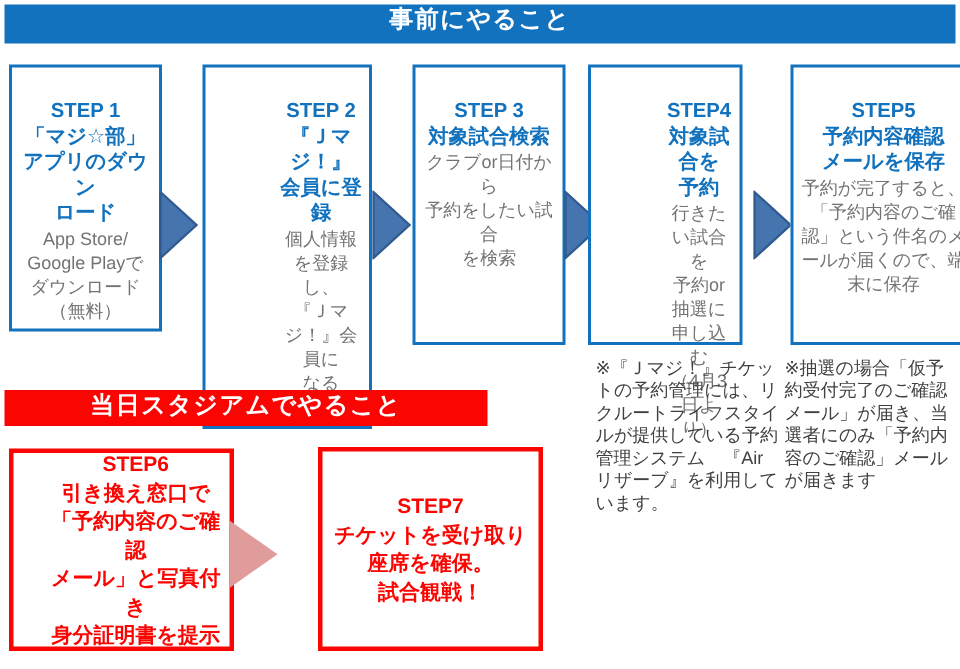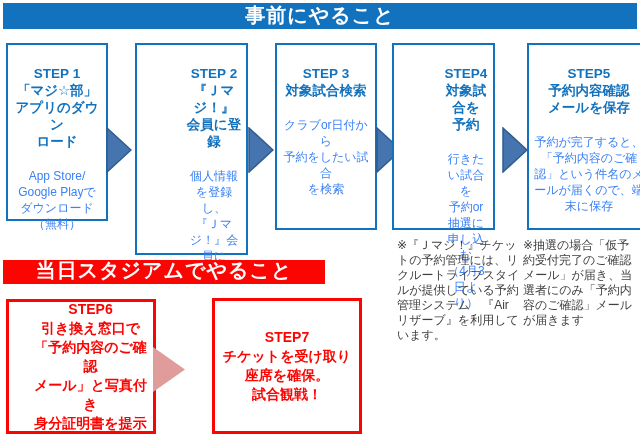--- a/index.html
+++ b/index.html
@@ -4,41 +4,41 @@
 <style>
   * { margin:0; padding:0; box-sizing:border-box; }
   html,body { background:#ffffff; }
   body { font-family:"Liberation Sans","DejaVu Sans",sans-serif; }
   .canvas {
     position:relative; width:640px; height:446px; background:#ffffff;
     overflow:hidden;
   }
   
   .bar {
-    position:absolute; display:flex; align-items:flex-end; justify-content:center;
-    color:#ffffff; font-weight:bold; font-size:20px; letter-spacing:1px;
+    position:absolute; display:flex; align-items:flex-start; justify-content:center;
+    color:#ffffff; font-weight:bold; font-size:16px; letter-spacing:1px;
   }
   .bar-blue { left:3px; top:3px; width:634px; height:26px; background:#1272BD; }
   .bar-red  { left:3px; top:260px; width:322px; height:24px; background:#FB0503; }
 
   
   .step-blue {
     position:absolute; background:#ffffff; border:2px solid #1272BD;
     padding:20px 3px 4px 3px; text-align:center;
   }
   .step-blue .title {
     color:#1272BD; font-weight:bold; font-size:13.5px; line-height:17px;
     white-space:pre-line;
   }
   .step-blue .body {
-    margin-top:18px; color:#3b82f6; font-size:12px; line-height:16px;
+    margin-top:1px; color:#737373; font-size:12px; line-height:16px;
     white-space:pre-line;
   }
   .box1 { left:6px;   top:43px; width:102px; height:178px; }
-  .box2 { left:135px; top:43px; width:113px; height:212px;padding-left:48px; }
+  .box2 { left:135px; top:43px; width:113px; height:243px;padding-left:48px; }
   .box3 { left:275px; top:43px; width:102px; height:187px; }
   .box4 { left:392px; top:43px; width:103px; height:187px;padding-left:48px; }
   .box5 { left:527px; top:43px; width:124px; height:187px; }
 
   
   .arrow { position:absolute; }
   .arrow svg { display:block; width:100%; height:100%; }
   .a1 { left:106px; top:127px; width:26px; height:46px; }
   .a2 { left:248px; top:127px; width:26px; height:46px; }
   .a3 { left:376px; top:127px; width:26px; height:46px; }

